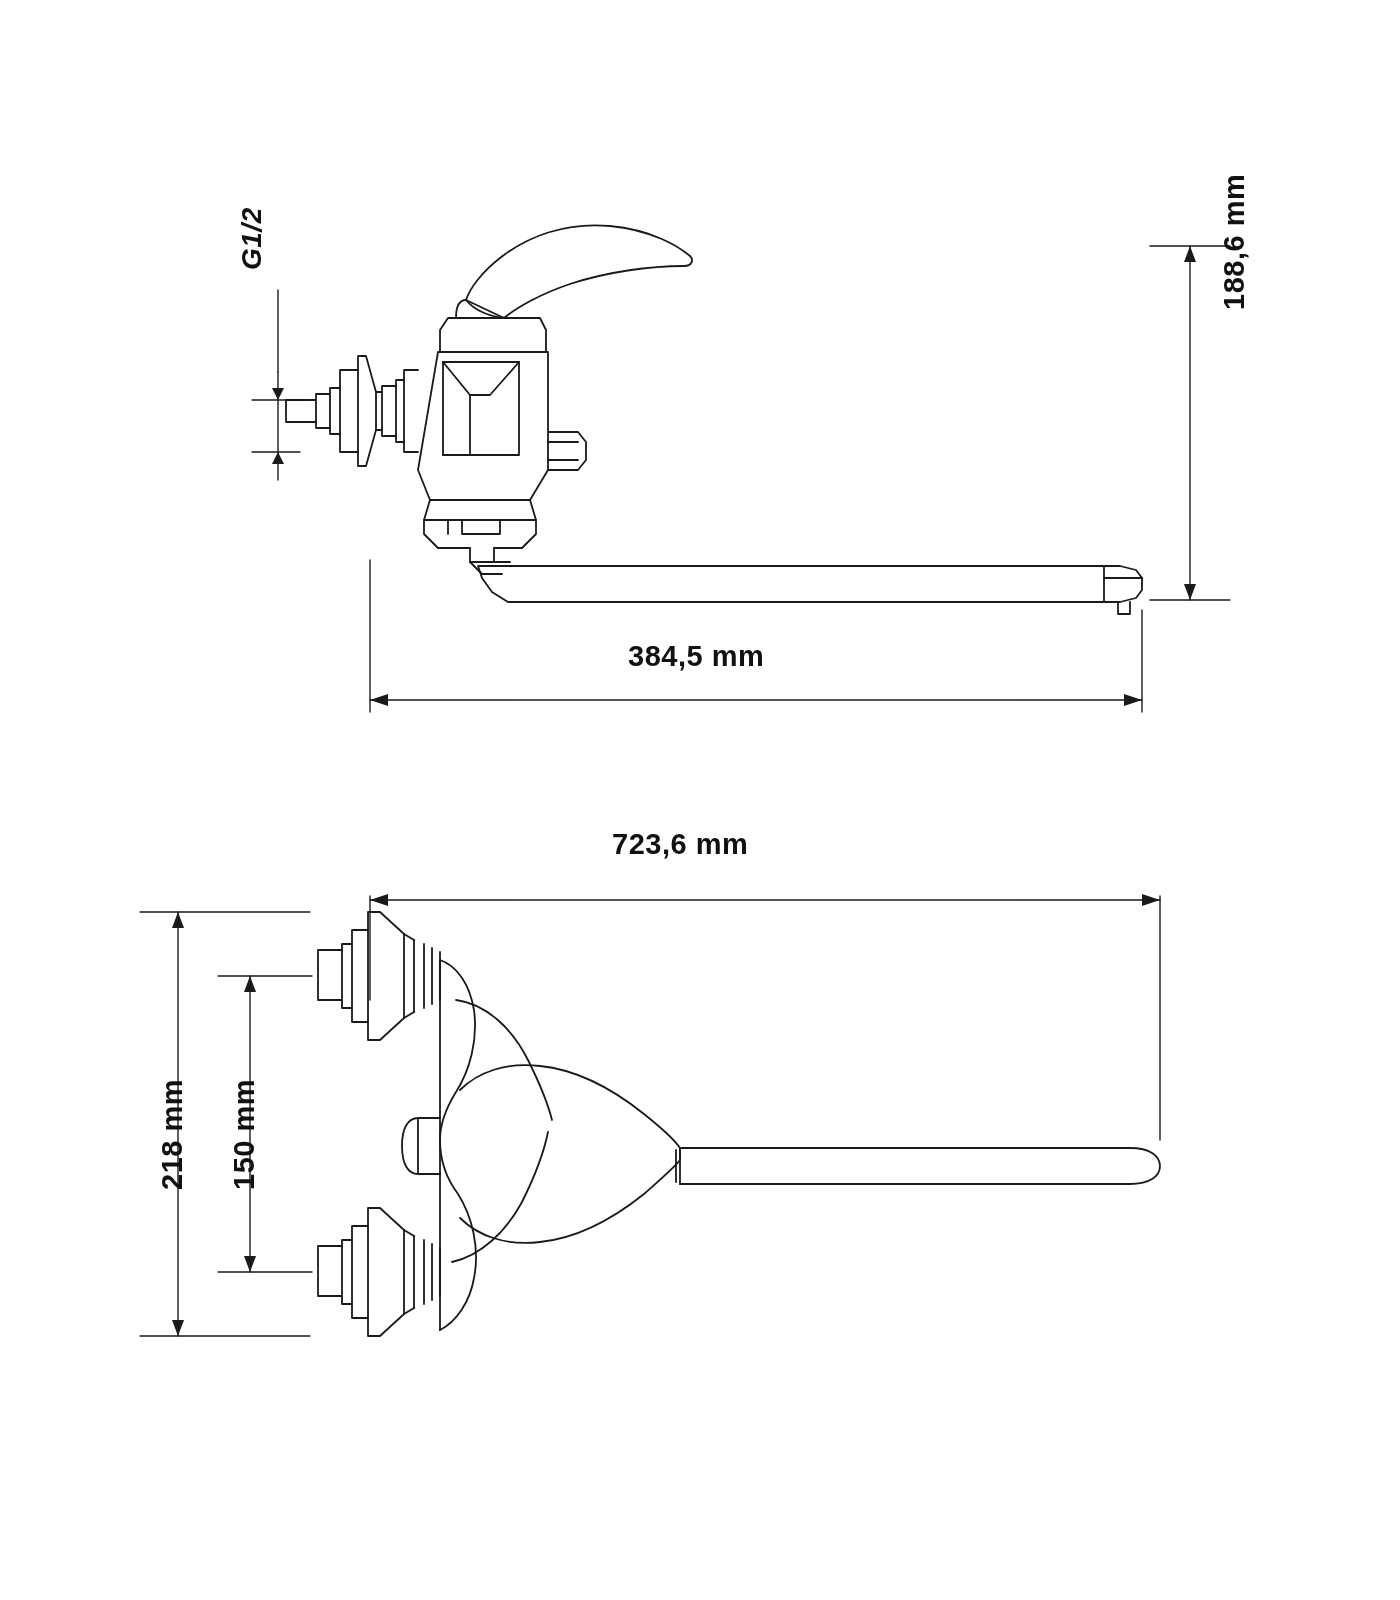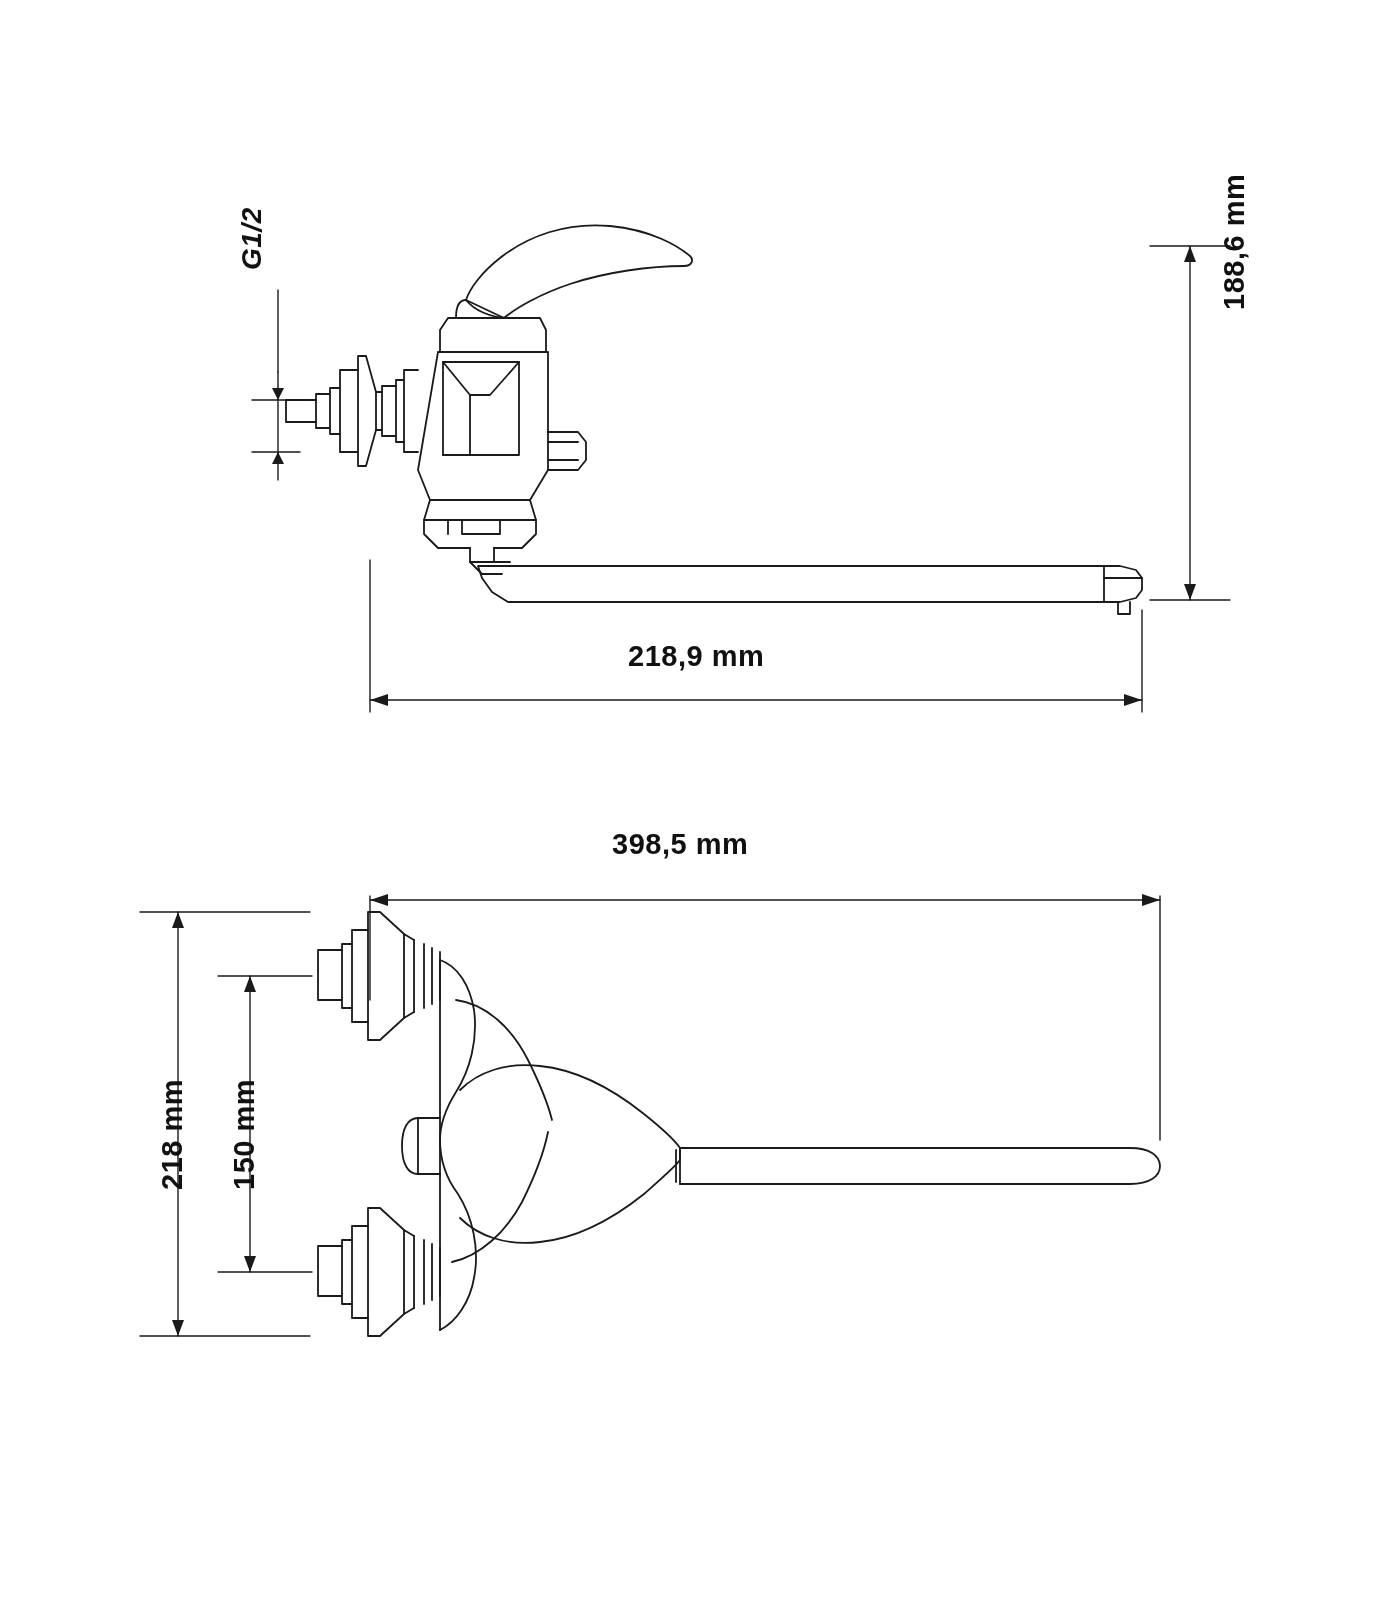--- a/index.html
+++ b/index.html
@@ -198,21 +198,21 @@
         <path d="M250,1272 L244,1256 L256,1256 Z" fill="#1a1a1a" stroke="none"></path>
       </g>
 
     </g>
   </svg>
 
   <div class="dimlabel g-label" style="left:236px; top:270px; transform: rotate(-90deg); transform-origin: 0 0;">G1/2</div>
 
   <div class="dimlabel v-label" style="left:1218px; top:310px; transform: rotate(-90deg); transform-origin: 0 0;">188,6 mm</div>
 
-  <div class="dimlabel h-label" style="left:628px; top:640px;">218,9 mm</div>
-
-  <div class="dimlabel h-label" style="left:612px; top:828px;">398,5 mm</div>
+  <div class="dimlabel h-label" style="left:628px; top:640px;">384,5 mm</div>
+
+  <div class="dimlabel h-label" style="left:612px; top:828px;">723,6 mm</div>
 
   <div class="dimlabel v-label" style="left:156px; top:1190px; transform: rotate(-90deg); transform-origin: 0 0;">218 mm</div>
 
   <div class="dimlabel v-label" style="left:228px; top:1190px; transform: rotate(-90deg); transform-origin: 0 0;">150 mm</div>
 
 </div>
 
 </body></html>

